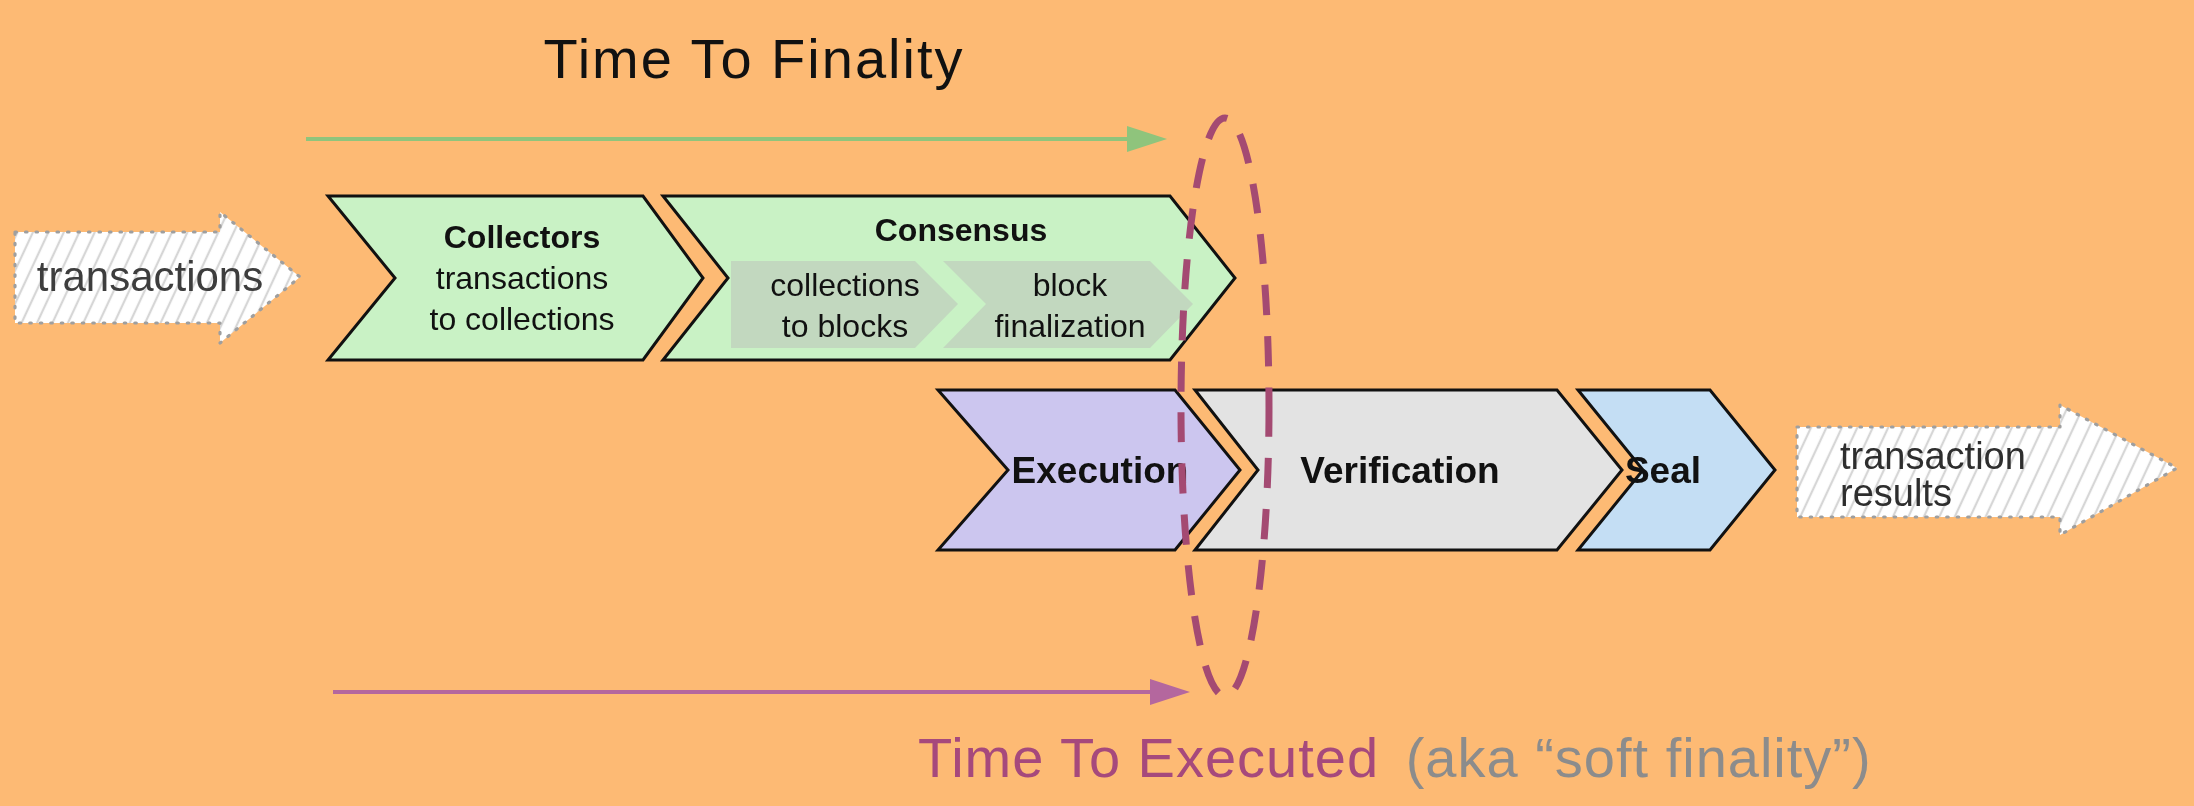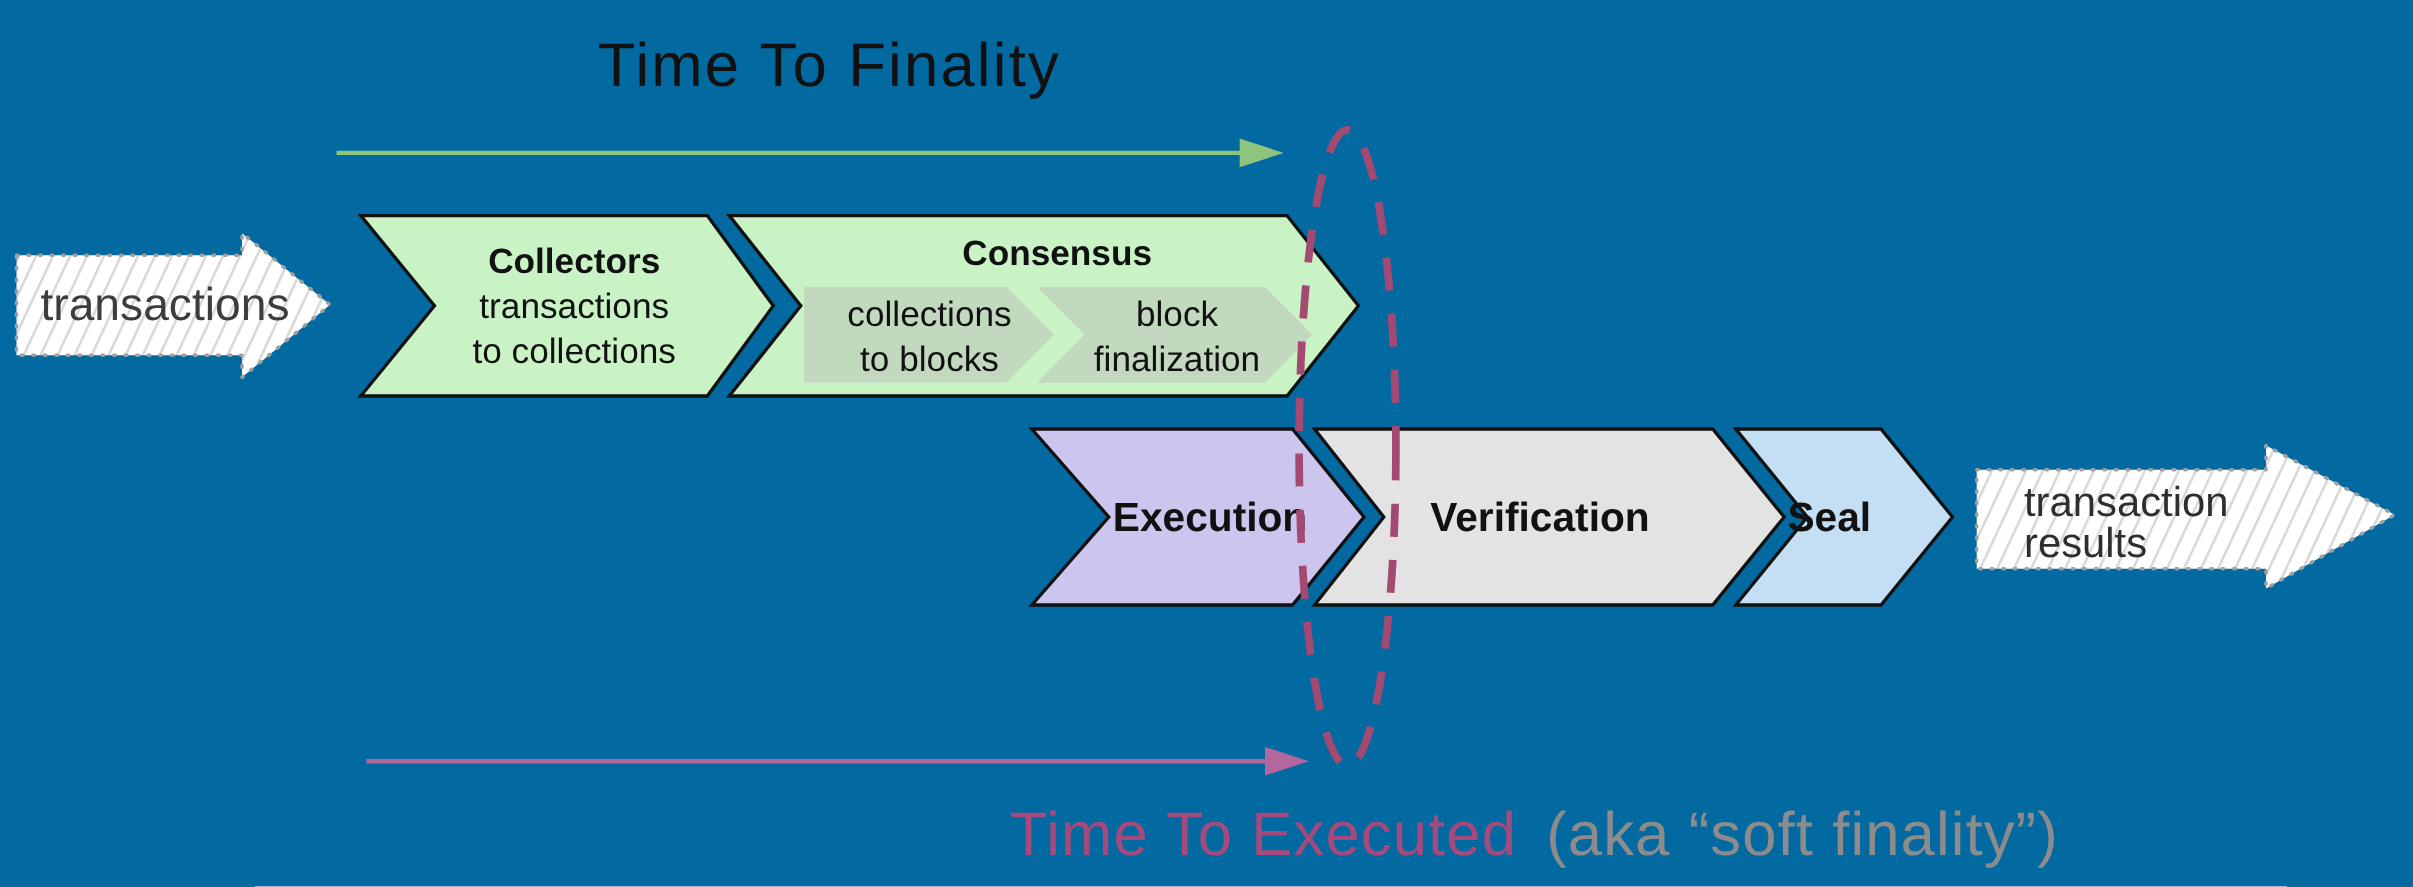--- a/index.html
+++ b/index.html
@@ -4,21 +4,21 @@
 <style>
   html, body {
     margin: 0;
     padding: 0;
     background: #ffffff;
   }
   .stage-wrap {
     width: 2194px;
     height: 806px;
     position: relative;
-    background: #0369a1;
+    background: #fdba74;
     overflow: hidden;
     text-align: center;
   }
   svg { display: block; }
   text {
     font-family: "Liberation Sans", sans-serif;
     fill: #111111;
   }
   .chev-title      { font-size: 32px; font-weight: bold; }
   .chev-line       { font-size: 32px; }

